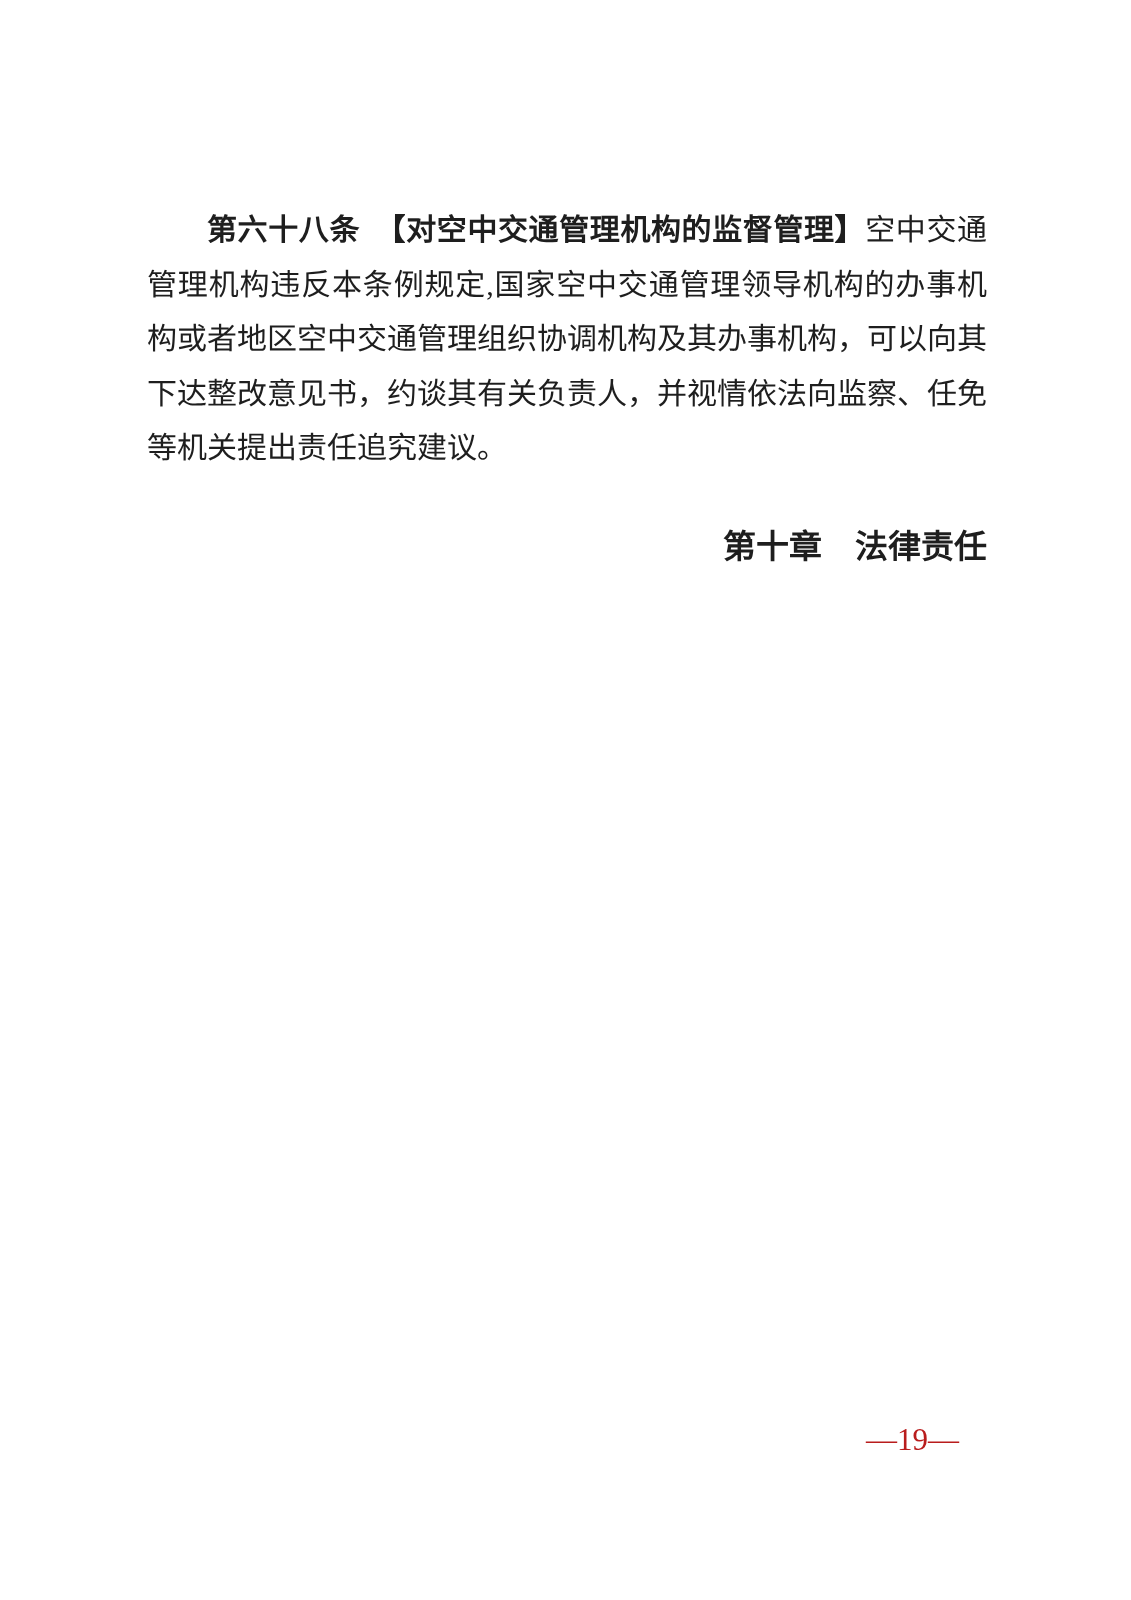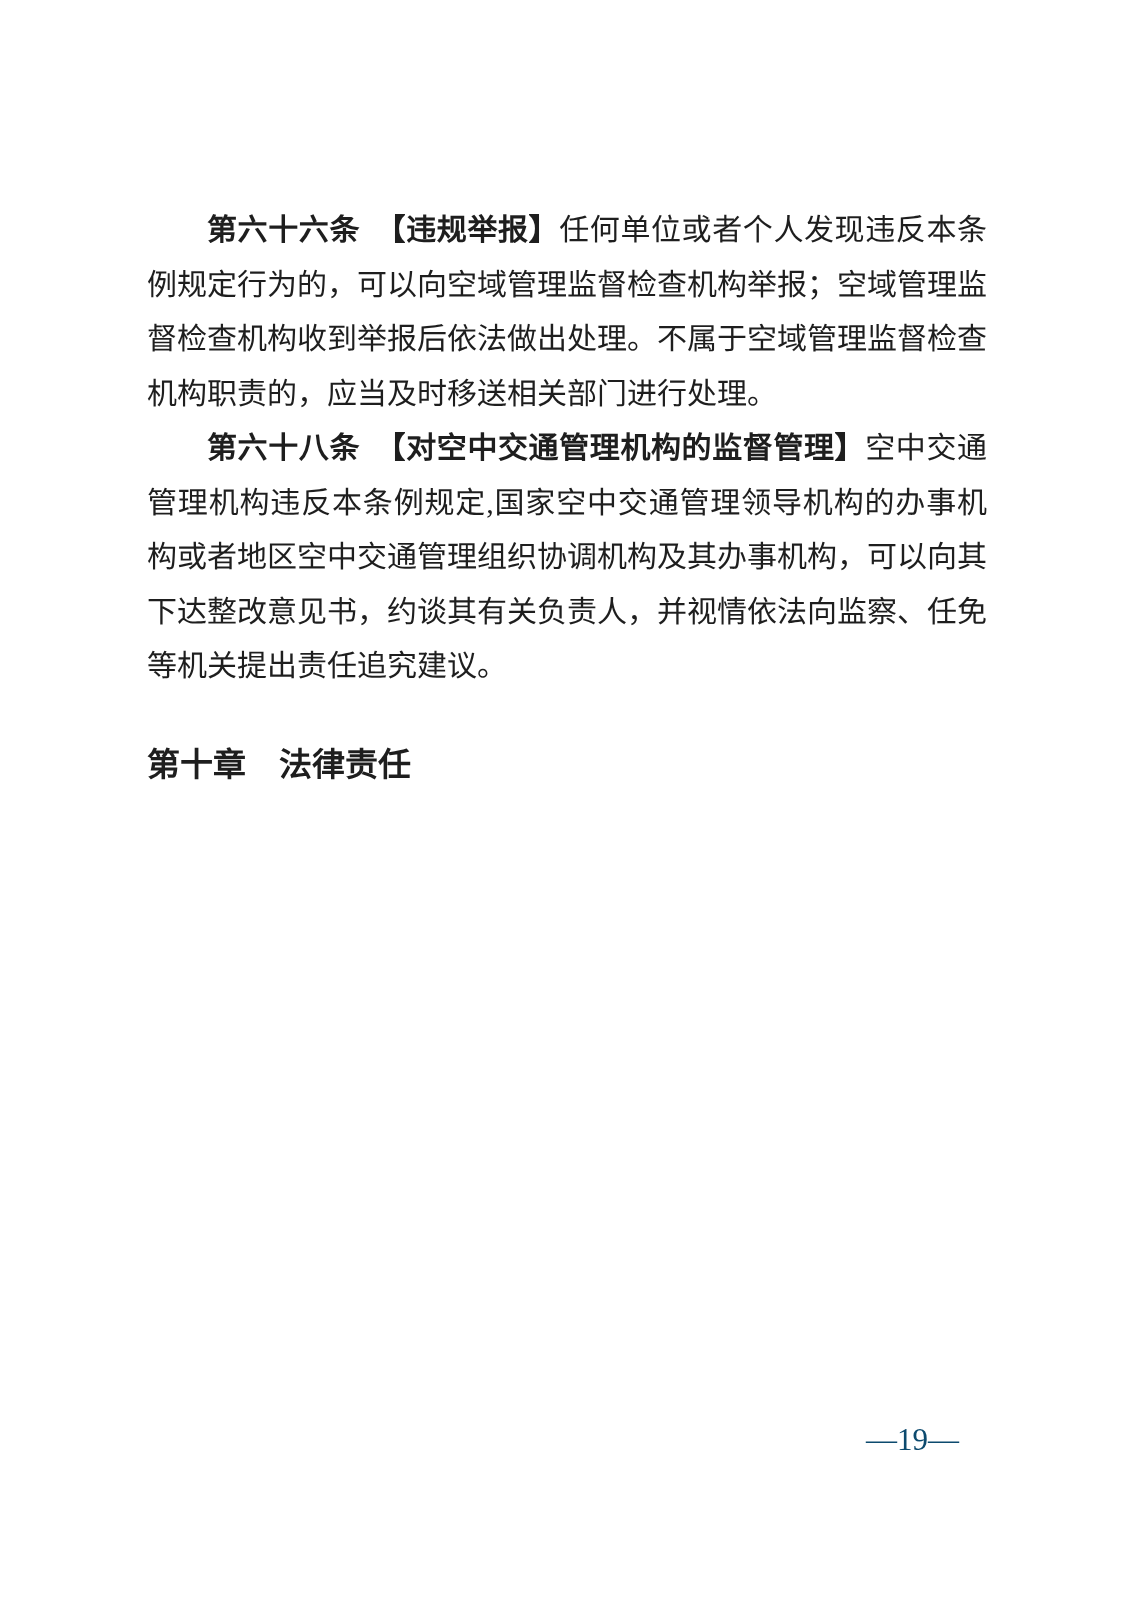--- a/index.html
+++ b/index.html
@@ -29,42 +29,41 @@
     text-align: justify;
     text-justify: inter-ideograph;
     text-indent: 2em;
     letter-spacing: 0;
   }
   .article-heading {
     font-weight: 700;
   }
   .chapter-heading {
     margin: 41px 0 57px 0;
-    text-align: left;
+    text-align: right;
     text-indent: 0;
     font-size: 33px;
     font-weight: 700;
     line-height: 60px;
   }
   .page-number {
     position: absolute;
     top: 1420px;
     right: 172px;
     font-size: 31px;
     line-height: 40px;
-    color: #0c4a6e;
+    color: #b91c1c;
   }
 </style>
 </head>
 <body>
 
 <div class="page">
   <div class="content">
 
-    <p class="para"><span class="article-heading">第六十六条　【违规举报】</span><span>任何单位或者个人发现违反本条例规定行为的，可以向空域管理监督检查机构举报；空域管理监督检查机构收到举报后依法做出处理。不属于空域管理监督检查机构职责的，应当及时移送相关部门进行处理。</span></p>
 
 
     <p class="para"><span class="article-heading">第六十八条　【对空中交通管理机构的监督管理】</span><span>空中交通管理机构违反本条例规定,国家空中交通管理领导机构的办事机构或者地区空中交通管理组织协调机构及其办事机构，可以向其下达整改意见书，约谈其有关负责人，并视情依法向监察、任免等机关提出责任追究建议。</span></p>
 
 
     <h2 class="para chapter-heading">第十章　法律责任</h2>
 
 
   </div>
 

